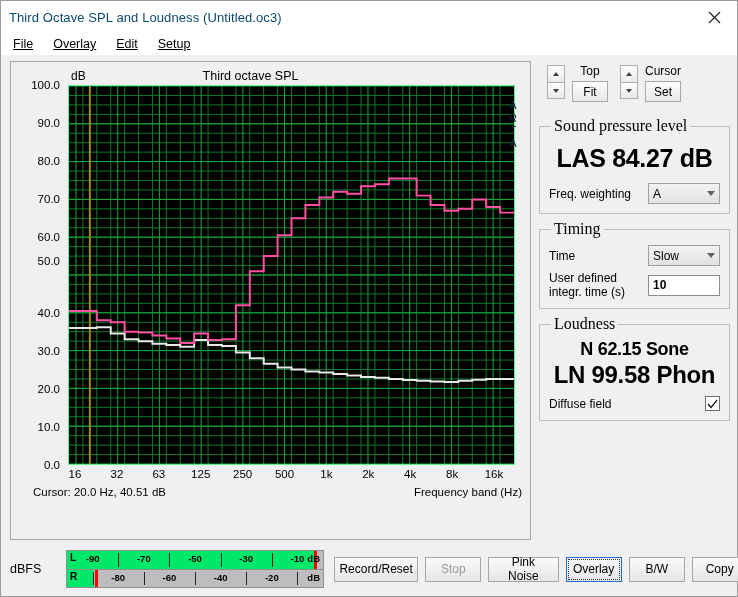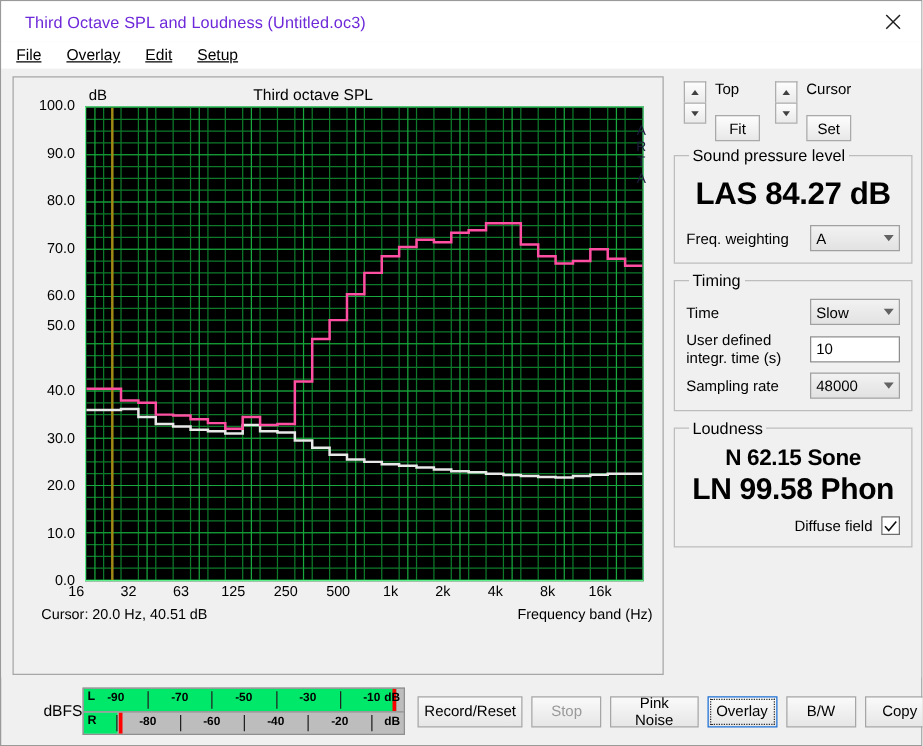--- a/index.html
+++ b/index.html
@@ -20,21 +20,21 @@
   }
 
   
   .titlebar{
     height:32px;flex:0 0 32px;
     background:#ffffff;
     display:flex;align-items:center;
     position:relative;
   }
   .titlebar .title{
-    padding-left:19px;font-size:13px;color:#6d28d9;
+    padding-left:8px;font-size:13px;color:#0c4a6e;
     letter-spacing:.1px;
   }
   .closebtn{
     position:absolute;right:0;top:0;width:45px;height:32px;
     display:flex;align-items:center;justify-content:center;
     font-size:14px;color:#222;
   }
   .closebtn svg{display:block;}
 
   
@@ -86,21 +86,21 @@
 
   .ylabels{
     position:absolute;left:0;top:23px;width:53px;height:380px;
     font-size:11.5px;text-align:right;
   }
   .ylabels div{
     position:absolute;right:4px;transform:translateY(-50%);
     white-space:nowrap;
   }
   .xlabels{
-    position:absolute;left:43px;top:406px;width:447px;height:16px;
+    position:absolute;left:57px;top:406px;width:447px;height:16px;
     font-size:11.5px;
   }
   .xlabels div{
     position:absolute;transform:translateX(-50%);
     white-space:nowrap;
   }
   .cursortext{
     position:absolute;left:22px;top:424px;font-size:11.5px;
   }
   .freqband{
@@ -137,38 +137,38 @@
     width:18px;height:17px;
     background:linear-gradient(#fdfdfd,#eaeaea);
     border:1px solid #adadad;
     margin:0;padding:0;
     display:flex;align-items:center;justify-content:center;
     cursor:default;
   }
   .spinner button:first-child{border-bottom:none;}
   .arrow-up{width:0;height:0;border-left:3.5px solid transparent;border-right:3.5px solid transparent;border-bottom:4px solid #404040;}
   .arrow-dn{width:0;height:0;border-left:3.5px solid transparent;border-right:3.5px solid transparent;border-top:4px solid #404040;}
-  .spinlabelwrap{display:flex;flex-direction:column;gap:14px;}
+  .spinlabelwrap{display:flex;flex-direction:column;align-items:center;gap:3px;}
   .spinlabelwrap .cap{font-size:12px;line-height:13px;}
   .minibtn{
     min-width:36px;height:21px;
     background:linear-gradient(#fdfdfd,#e8e8e8);
     border:1px solid #a9a9a9;
     font-family:"Liberation Sans",sans-serif;font-size:12px;
     cursor:default;padding:0 8px;
   }
 
   fieldset.group{
     border:1px solid #bdbdbd;
     margin:6px 0 0 0;
     padding:2px 9px 9px 9px;
     min-width:0;
   }
   fieldset.group > legend{
-    font-size:13px;padding:0 3px;margin-left:2px;
+    font-size:16px;padding:0 3px;margin-left:2px;font-family:Liberation Serif, serif;
   }
   .bigval{
     text-align:center;
     font-weight:bold;
     font-size:25px;
     letter-spacing:-.3px;
     margin:7px 0 10px 0;
     white-space:nowrap;
   }
   .bigval.l2{font-size:18px;margin:4px 0 1px 0;}
@@ -189,43 +189,44 @@
     border-left:4px solid transparent;border-right:4px solid transparent;
     border-top:5px solid #4a4a4a;opacity:.85;
   }
   .txtin{
     width:72px;height:21px;background:#fff;
     border:1px solid #8d8d8d;
     box-sizing:border-box;
     font-size:12px;padding:0 4px;
     display:flex;align-items:center;
     font-family:"Liberation Sans",sans-serif;
-  }
-  .cbrow{display:flex;align-items:center;justify-content:flex-end;gap:7px;margin-top:7px;}
+    font-weight:bold;
+  }
+  .cbrow{display:flex;align-items:center;justify-content:space-between;gap:7px;margin-top:7px;}
   .cbrow .lbl{font-size:12px;}
   .cbx{
     width:15px;height:15px;background:#fff;border:1px solid #6d6d6d;
     display:flex;align-items:center;justify-content:center;
     box-sizing:border-box;cursor:default;
   }
   .cbx svg{display:block;}
 
   
   .bottom{
     flex:0 0 54px;height:54px;
     display:flex;align-items:center;
     padding:0 8px 0 9px;
     gap:0;
     position:relative;
   }
   .meterwrap{
     display:flex;align-items:center;
     flex:0 0 auto;
   }
-  .dbfslabel{font-size:12.5px;width:56px;text-align:right;}
+  .dbfslabel{font-size:12.5px;width:56px;text-align:left;}
   .meter{
     width:258px;height:38px;
     border:1px solid #8f8f8f;
     background:#bdbdbd;
     box-sizing:border-box;
     display:flex;flex-direction:column;
     position:relative;
   }
   .mrow{position:relative;height:18px;flex:1 1 50%;overflow:hidden;}
   .mrow + .mrow{border-top:1px solid #8f8f8f;}
@@ -476,27 +477,20 @@
             <span class="chev"></span>
           </div>
         </div>
         <div class="row">
           <div class="lbl">
             <div>User defined</div>
             <div>integr. time (s)</div>
           </div>
           <div class="txtin">10</div>
         </div>
-        <div class="row">
-          <div class="lbl">Sampling rate</div>
-          <div class="sel">
-            <span>48000</span>
-            <span class="chev"></span>
-          </div>
-        </div>
       </fieldset>
 
       <fieldset class="group">
         <legend>Loudness</legend>
         <div class="bigval l2">N 62.15 Sone</div>
         <div class="bigval l3">LN 99.58 Phon</div>
         <div class="cbrow">
           <div class="lbl">Diffuse field</div>
           <div class="cbx">
             <svg width="11" height="10" viewBox="0 0 11 10">

